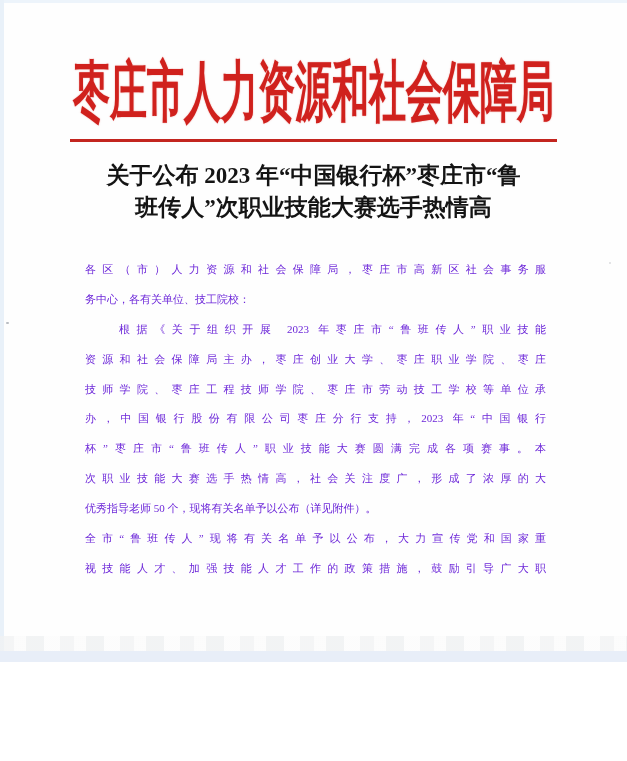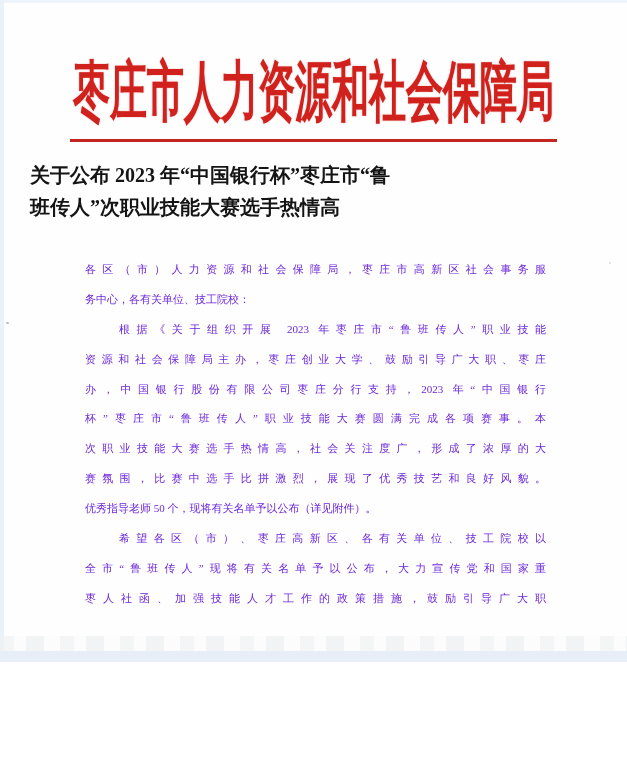--- a/index.html
+++ b/index.html
@@ -58,22 +58,22 @@
   }
   .letterhead-rule {
     position: absolute; top: 139px; left: 70px;
     width: 487px; height: 3px;
     background: #c3251f;
   }
 
   
   .notice-title {
     position: absolute; top: 160px; left: 30px; right: 30px;
-    text-align: left;
-    font-size: 20px; line-height: 31.5px;
+    text-align: center;
+    font-size: 23px; line-height: 31.5px;
     font-weight: 700;
     color: #141414;
   }
   .notice-title .t-line { white-space: nowrap; }
 
   
   .notice-body {
     position: absolute; top: 255px; left: 85px; width: 461px;
     font-size: 11px; line-height: 29.9px;
     color: #6d28d9;
@@ -111,24 +111,23 @@
 
   <div class="notice-title">
     <div class="t-line">关于公布 2023 年“中国银行杯”枣庄市“鲁</div>
     <div class="t-line">班传人”次职业技能大赛选手热情高</div>
   </div>
 
   <div class="notice-body">
     <div class="body-line">各区（市）人力资源和社会保障局，枣庄市高新区社会事务服</div>
     <div class="body-line para-end">务中心，各有关单位、技工院校：</div>
     <div class="body-line para-indent">根据《关于组织开展 2023 年枣庄市“鲁班传人”职业技能</div>
-    <div class="body-line">资源和社会保障局主办，枣庄创业大学、鼓励引导广大职、枣庄</div>
+    <div class="body-line">资源和社会保障局主办，枣庄创业大学、枣庄职业学院、枣庄</div>
+    <div class="body-line">技师学院、枣庄工程技师学院、枣庄市劳动技工学校等单位承</div>
     <div class="body-line">办，中国银行股份有限公司枣庄分行支持，2023 年“中国银行</div>
     <div class="body-line">杯”枣庄市“鲁班传人”职业技能大赛圆满完成各项赛事。本</div>
     <div class="body-line">次职业技能大赛选手热情高，社会关注度广，形成了浓厚的大</div>
-    <div class="body-line">赛氛围，比赛中选手比拼激烈，展现了优秀技艺和良好风貌。</div>
     <div class="body-line para-end">优秀指导老师 50 个，现将有关名单予以公布（详见附件）。</div>
-    <div class="body-line para-indent">希望各区（市）、枣庄高新区、各有关单位、技工院校以</div>
     <div class="body-line">全市“鲁班传人”现将有关名单予以公布，大力宣传党和国家重</div>
-    <div class="body-line">枣人社函、加强技能人才工作的政策措施，鼓励引导广大职</div>
+    <div class="body-line">视技能人才、加强技能人才工作的政策措施，鼓励引导广大职</div>
   </div>
 
 </div>
 
 </body></html>

